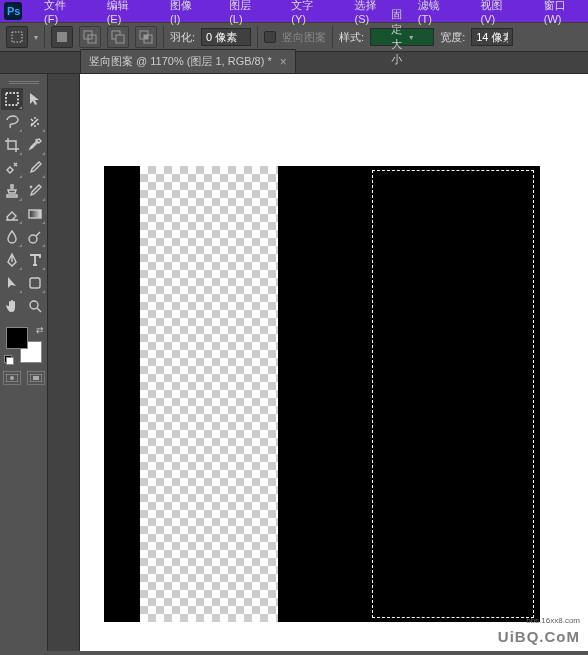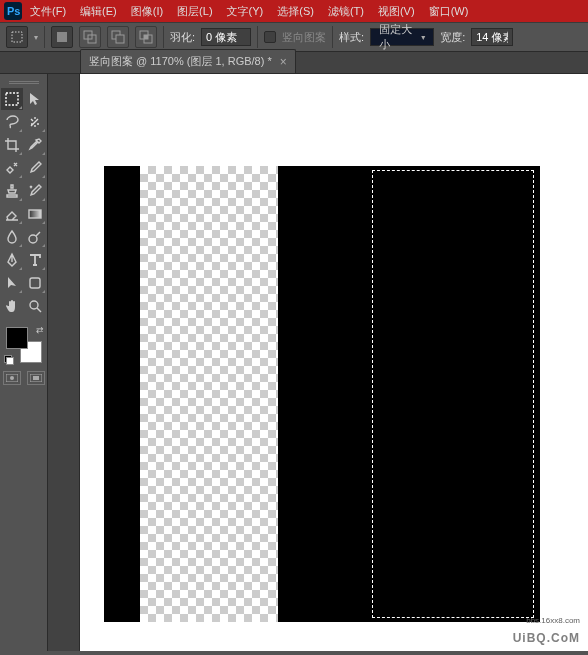--- a/index.html
+++ b/index.html
@@ -1,30 +1,30 @@
 <!DOCTYPE html>
 <html><head>
 <meta charset="utf-8">
 <style>
 *{box-sizing:border-box;margin:0;padding:0;font-family:"Microsoft YaHei",Arial,sans-serif;font-size:11px;color:#ccc;-webkit-user-select:none;user-select:none}
 body{background:#535353;width:588px;height:655px;overflow:hidden}
-.menubar{height:22px;background:#b91c1c;display:flex;align-items:center;padding-left:4px;gap:2px}
+.menubar{height:22px;background:#6d28d9;display:flex;align-items:center;padding-left:4px;gap:16px}
 .ps-logo{width:18px;height:18px;display:flex;align-items:center;justify-content:center}
 .ps-logo svg{width:18px;height:18px}
 .menu-item{padding:2px 6px;color:#ddd;cursor:default}
 .options-bar{height:30px;background:#535353;border-top:1px solid #3a3a3a;border-bottom:1px solid #2a2a2a;display:flex;align-items:center;padding:0 6px;gap:6px}
 .opt-ico{width:22px;height:22px;border:1px solid #3a3a3a;background:#535353;display:flex;align-items:center;justify-content:center;border-radius:2px}
 .opt-ico.sel{background:#404040;border-color:#2a2a2a}
 .opt-ico svg{width:14px;height:14px}
 .tri{border:none;background:none;color:#aaa;font-size:8px}
 .opt-sep{width:1px;height:22px;background:#3a3a3a}
 .opt-label{color:#ddd}
 .opt-input{width:50px;height:18px;background:#404040;border:1px solid #2a2a2a;color:#fff;padding:0 4px;text-align:left}
 .opt-check{width:12px;height:12px;background:#404040;border:1px solid #2a2a2a;border-radius:2px}
-.opt-select{width:64px;height:18px;background:#0f172a;border:1px solid #2a2a2a;display:flex;align-items:center;justify-content:center;padding:0 8px;color:#ddd}
+.opt-select{width:64px;height:18px;background:#14532d;border:1px solid #2a2a2a;display:flex;align-items:center;justify-content:center;padding:0 20px;color:#ddd}
 .opt-select .caret{font-size:8px;color:#aaa}
 .doc-tabs{height:22px;background:#424242;border-bottom:1px solid #2a2a2a;display:flex;align-items:flex-end;padding-left:80px}
 .doc-tab{height:24px;background:#535353;border:1px solid #2a2a2a;border-bottom:none;padding:0 8px;display:flex;align-items:center;gap:8px;color:#ddd;border-radius:2px 2px 0 0}
 .doc-tab .close{color:#aaa;font-size:12px;cursor:pointer}
 .workspace{display:flex;height:577px}
 .tool-panel{width:48px;background:#535353;border-right:1px solid #2a2a2a;display:flex;flex-direction:column;align-items:center;padding-top:4px}
 .tool-grip{width:46px;height:8px;display:flex;flex-direction:column;justify-content:center;gap:1px;align-items:center;margin-bottom:2px}
 .tool-grip div{width:30px;height:1px;background:#777}
 .tool-grid{display:grid;grid-template-columns:22px 22px;gap:1px}
 .tool-btn{width:22px;height:22px;background:#535353;display:flex;align-items:center;justify-content:center;position:relative;cursor:pointer}
@@ -39,21 +39,21 @@
 .sw-def{position:absolute;left:0;bottom:0;width:10px;height:10px}
 .sw-def::before{content:"";position:absolute;left:0;top:0;width:6px;height:6px;background:#000;border:1px solid #888}
 .sw-def::after{content:"";position:absolute;right:0;bottom:0;width:6px;height:6px;background:#fff;border:1px solid #888}
 .mode-row{margin-top:6px;display:flex;gap:6px}
 .mode-btn{width:18px;height:14px;border:1px solid #777;display:flex;align-items:center;justify-content:center}
 .canvas-area{flex:1;background:#ffffff;position:relative;overflow:hidden}
 .left-gutter{position:absolute;left:0;top:0;width:32px;height:100%;background:#424242;border-right:1px solid #2a2a2a}
 .canvas{position:absolute;left:56px;top:92px;width:436px;height:456px;background:#000}
 .checker{position:absolute;left:36px;top:0;width:138px;height:100%;background-image:linear-gradient(45deg,#ccc 25%,transparent 25%,transparent 75%,#ccc 75%),linear-gradient(45deg,#ccc 25%,transparent 25%,transparent 75%,#ccc 75%);background-size:16px 16px;background-position:0 0,8px 8px;background-color:#fff}
 .marquee{position:absolute;left:268px;top:4px;width:162px;height:448px;border:1px dashed #fff}
-.watermark{position:absolute;right:8px;bottom:6px;color:#808080;font-size:12px;font-weight:bold;letter-spacing:1px}
+.watermark{position:absolute;right:8px;bottom:6px;color:#808080;font-size:15px;font-weight:bold;letter-spacing:1px}
 .watermark-small{position:absolute;right:8px;bottom:26px;color:#606060;font-size:8px}
 </style>
 </head>
 <body>
 
 <div class="menubar">
   <span class="ps-logo">
     <svg viewBox="0 0 18 18">
         <rect width="18" height="18" rx="3" fill="#001e36"></rect>
         <text x="3" y="13" font-size="9" font-weight="bold" fill="#31a8ff">Ps</text>

